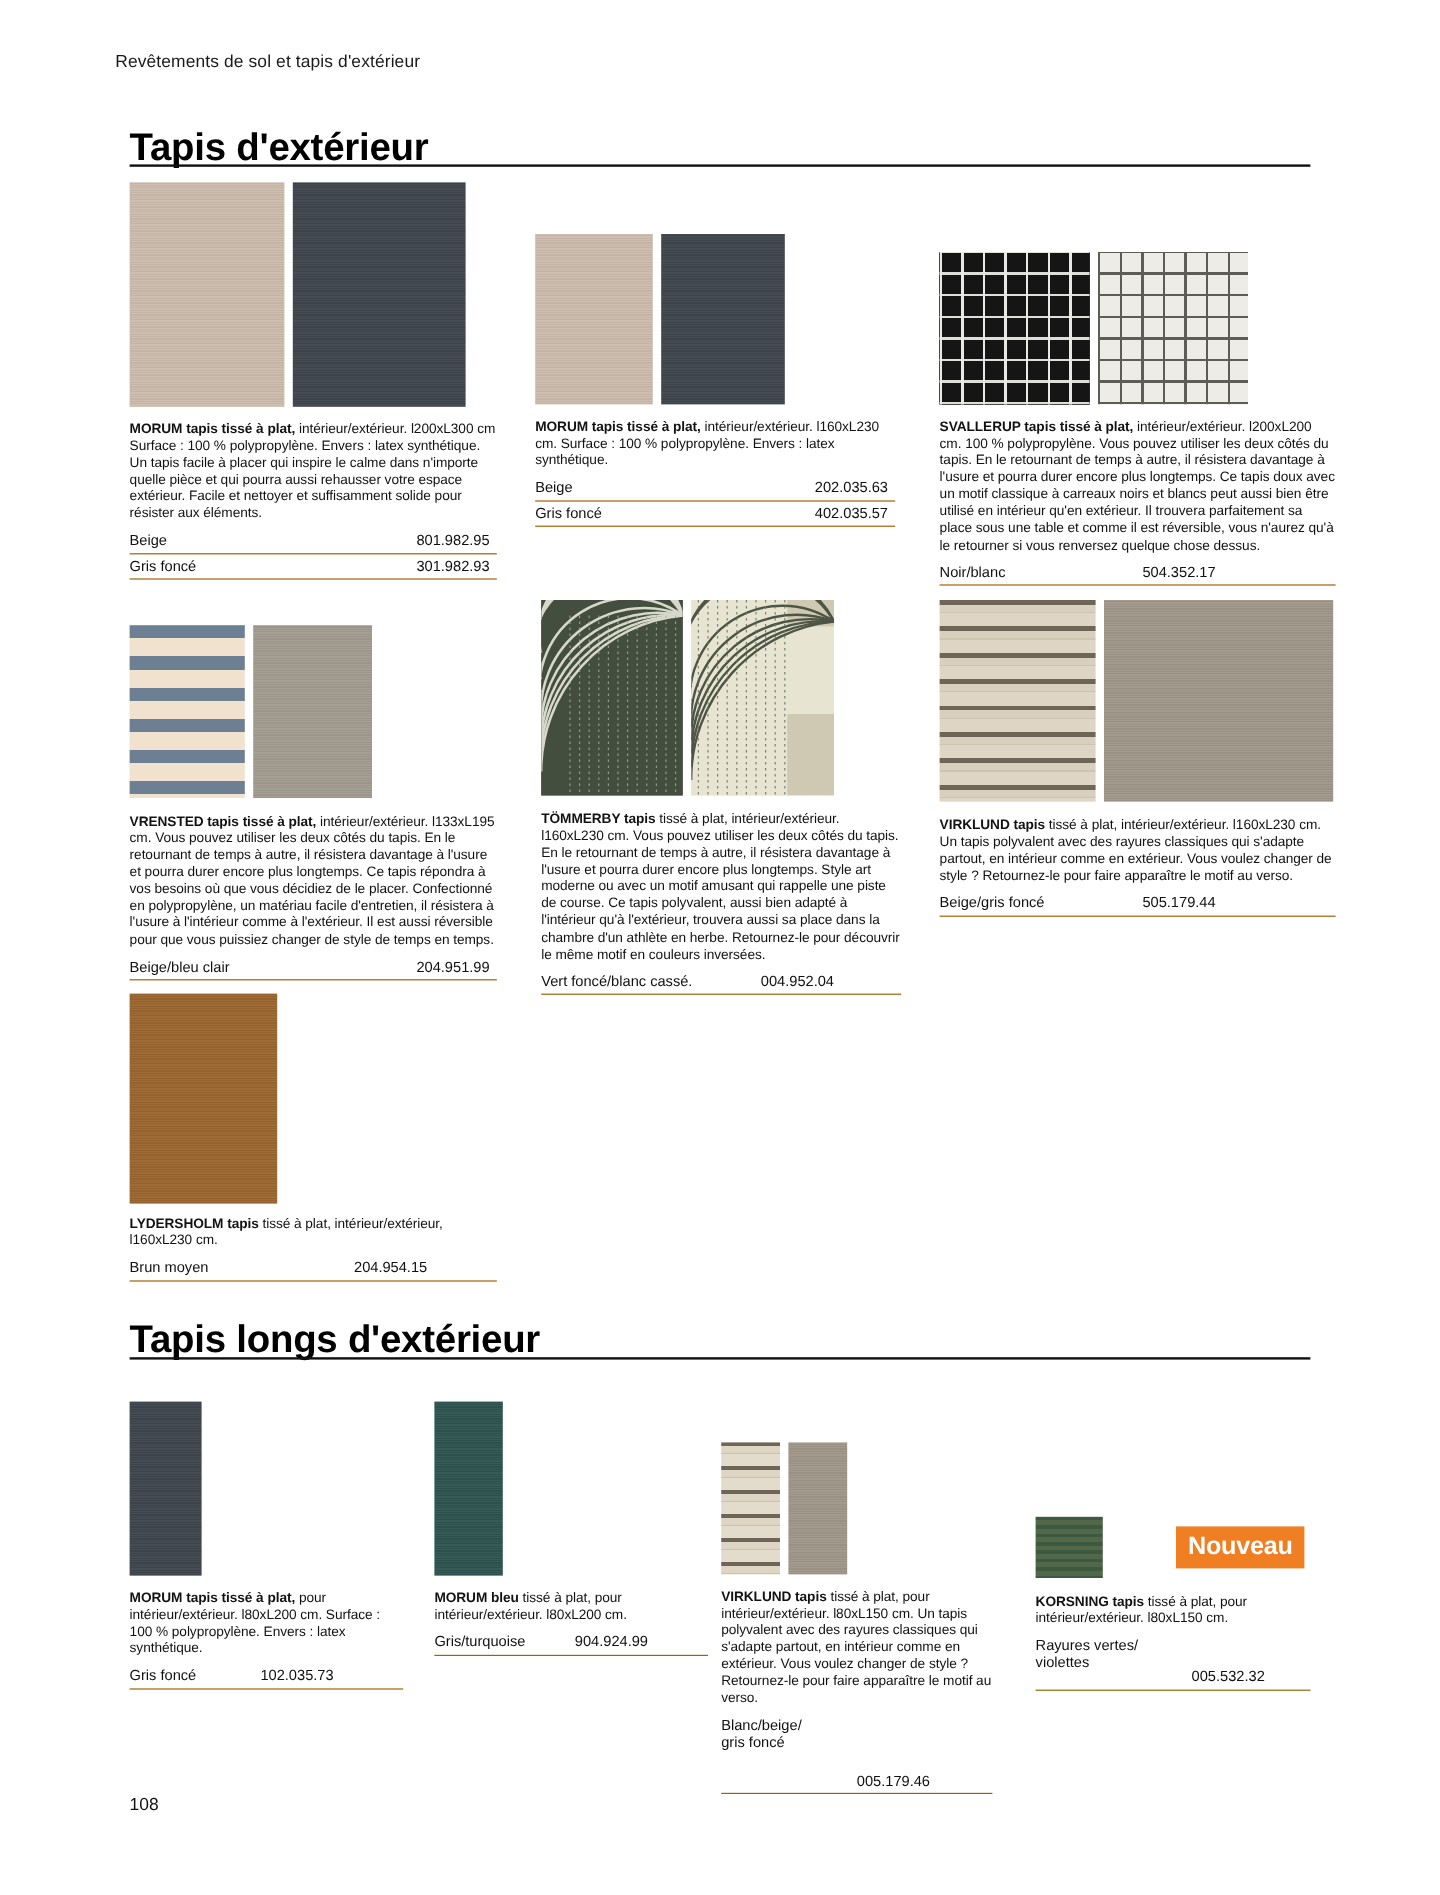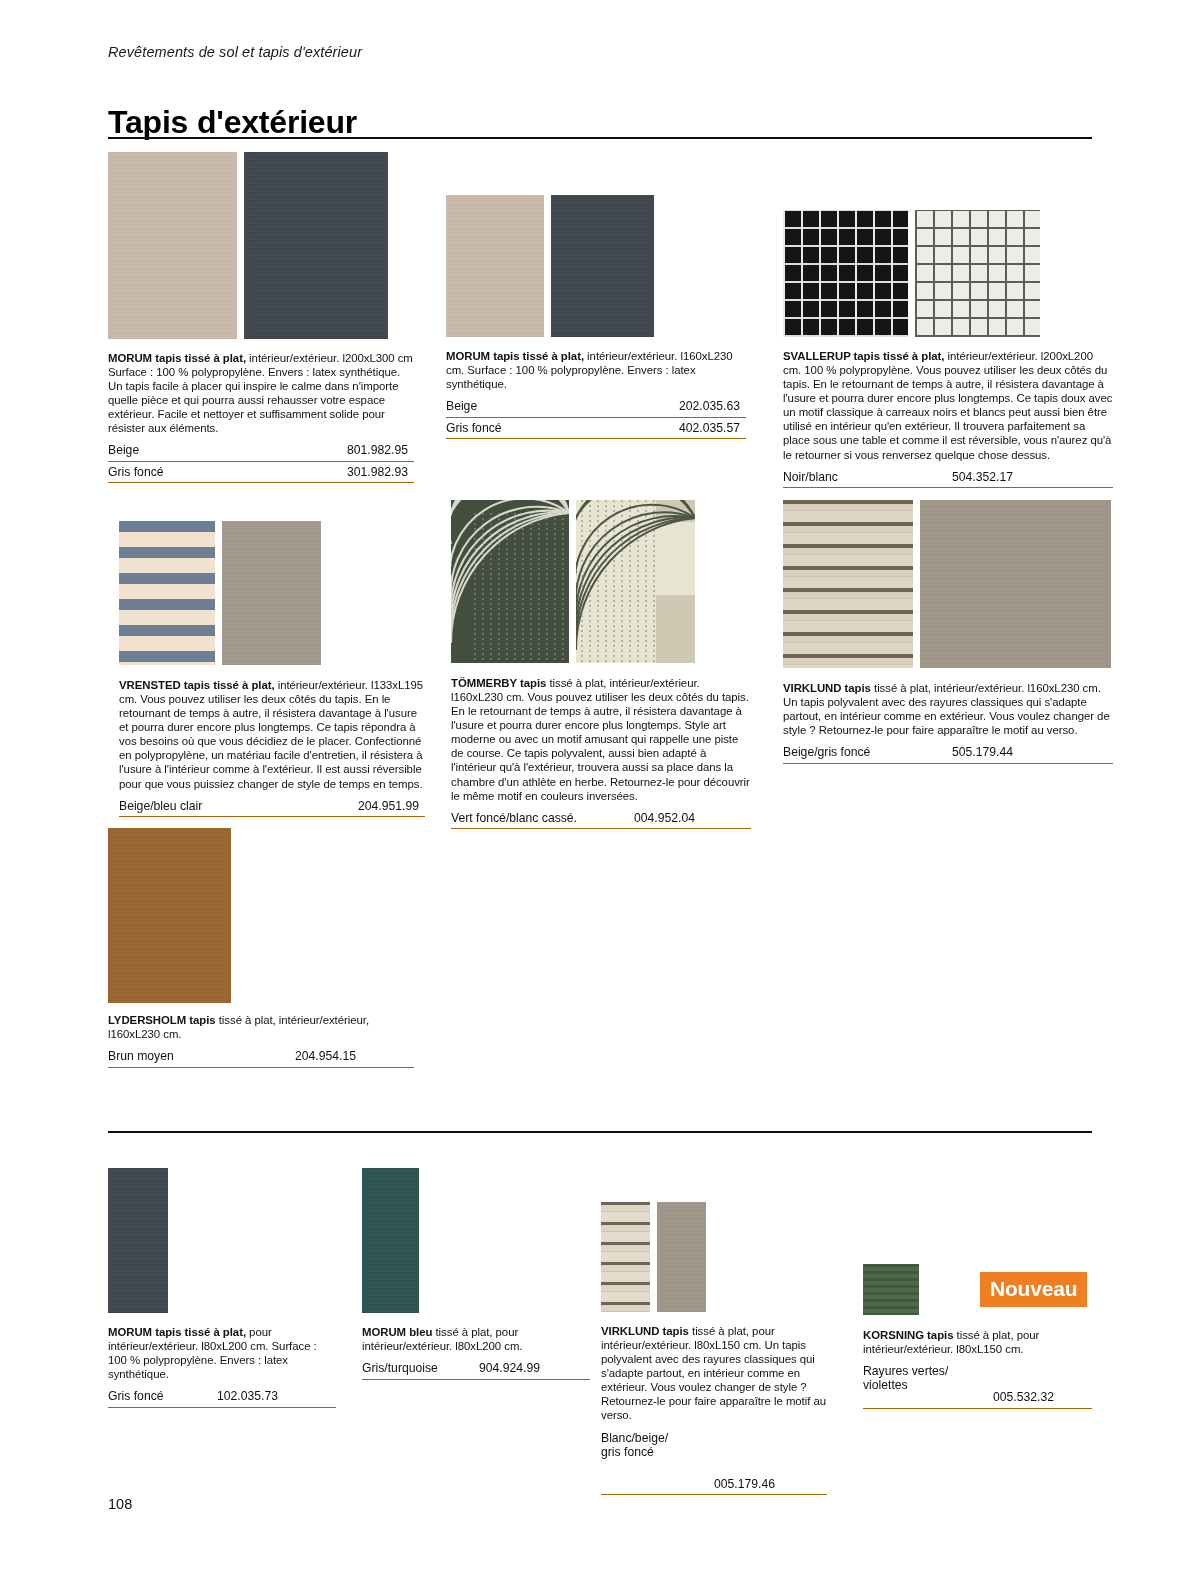--- a/index.html
+++ b/index.html
@@ -16,26 +16,25 @@
     overflow: hidden;
   }
   .page {
     position: absolute;
     inset: 0;
   }
 
   
   .running-head {
     position: absolute;
-    left: 108px;
+    left: 96px;
     top: 44px;
     font-size: 14.5px;
     letter-spacing: .1px;
     color: #1a1a1a;
-    font-style: italic;
   }
 
   .section-title {
     position: absolute;
     left: 108px;
     width: 984px;
     font-size: 32px;
     font-weight: bold;
     letter-spacing: -.2px;
     color: #000;
@@ -231,21 +230,21 @@
     </div>
     <div class="desc" style="margin-top:12px;"><b>SVALLERUP tapis tissé à plat,</b><span> intérieur/extérieur. l200xL200 cm. 100 % polypropylène. Vous pouvez utiliser les deux côtés du tapis. En le retournant de temps à autre, il résistera davantage à l'usure et pourra durer encore plus longtemps. Ce tapis doux avec un motif classique à carreaux noirs et blancs peut aussi bien être utilisé en intérieur qu'en extérieur. Il trouvera parfaitement sa place sous une table et comme il est réversible, vous n'aurez qu'à le retourner si vous renversez quelque chose dessus.</span></div>
     <div class="price-rows">
       <div class="price-row">
         <span class="lbl">Noir/blanc</span>
         <span class="art" style="padding-right:100px;">504.352.17</span>
       </div>
     </div>
   </div>
 
-  <div class="prod" style="left:119px; top:521px; width:306px;">
+  <div class="prod" style="left:108px; top:521px; width:306px;">
     <div class="imgs">
       <div class="rug stripe-blue" style="width:96px;height:144px;"></div>
       <div class="rug grey-solid tex-plain" style="width:99px;height:144px;"></div>
     </div>
     <div class="desc" style="margin-top:13px;"><b>VRENSTED tapis tissé à plat,</b><span> intérieur/extérieur. l133xL195 cm. Vous pouvez utiliser les deux côtés du tapis. En le retournant de temps à autre, il résistera davantage à l'usure et pourra durer encore plus longtemps. Ce tapis répondra à vos besoins où que vous décidiez de le placer. Confectionné en polypropylène, un matériau facile d'entretien, il résistera à l'usure à l'intérieur comme à l'extérieur. Il est aussi réversible pour que vous puissiez changer de style de temps en temps.</span></div>
     <div class="price-rows">
       <div class="price-row">
         <span class="lbl">Beige/bleu clair</span>
         <span class="art">204.951.99</span>
       </div>
@@ -324,20 +323,21 @@
     </div>
     <div class="desc" style="margin-top:10px;"><b>LYDERSHOLM tapis</b><span> tissé à plat, intérieur/extérieur, l160xL230 cm.</span></div>
     <div class="price-rows">
       <div class="price-row">
         <span class="lbl">Brun moyen</span>
         <span class="art" style="padding-right:58px;">204.954.15</span>
       </div>
     </div>
   </div>
 
+  <div class="section-title" style="top:1098px;">Tapis longs d'extérieur</div>
   <div class="section-rule" style="top:1131px;"></div>
 
   <div class="prod" style="left:108px; top:1168px; width:228px;">
     <div class="imgs">
       <div class="rug darkgrey tex-plain" style="width:60px;height:145px;"></div>
     </div>
     <div class="desc" style="margin-top:12px;"><b>MORUM tapis tissé à plat,</b><span> pour intérieur/extérieur. l80xL200 cm. Surface : 100 % polypropylène. Envers : latex synthétique.</span></div>
     <div class="price-rows">
       <div class="price-row">
         <span class="lbl">Gris foncé</span>

